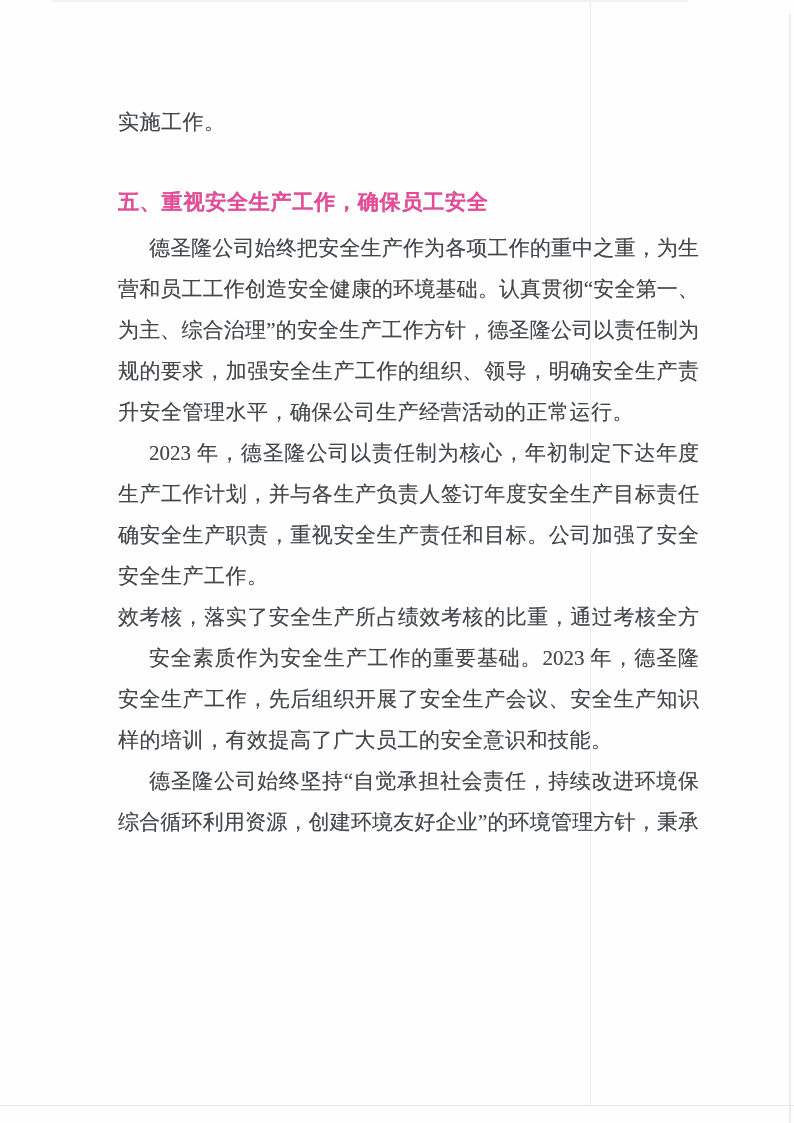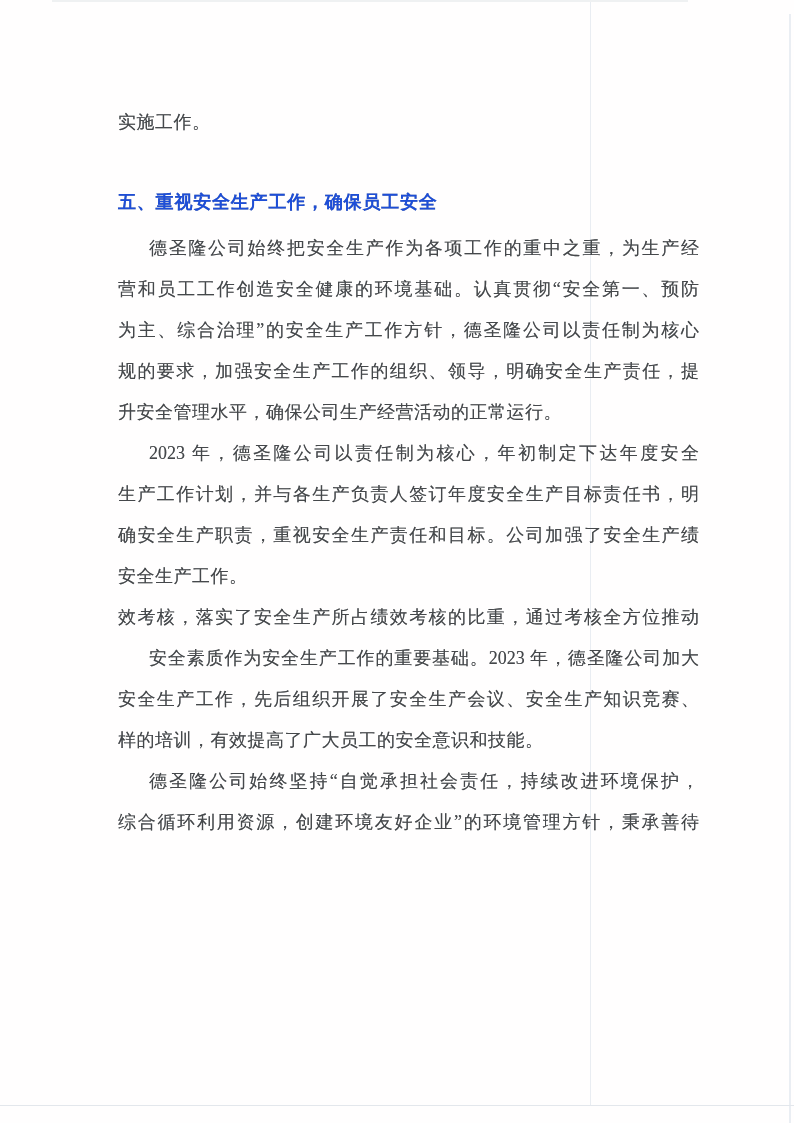--- a/index.html
+++ b/index.html
@@ -25,39 +25,39 @@
 
   .content {
     position: absolute;
     left: 118px;
     top: 102px;
     width: 581px;
     color: #45484b;
     text-shadow: 0 0 0.6px rgba(70, 74, 78, 0.55);
   }
   .line {
-    font-size: 18px;
+    font-size: 21px;
     line-height: 41px;
     height: 41px;
     letter-spacing: 0.5px;
     white-space: nowrap;
     overflow: visible;
   }
   .just {
     white-space: normal;
     letter-spacing: 0;
     text-align: justify;
     text-align-last: justify;
     overflow: hidden;
   }
   .indent-first .line:first-child { text-indent: 31px; }
   .heading {
     margin-top: 39px;
     margin-bottom: 5px;
-    color: #1d4ed8;
+    color: #ec4899;
   }
   .heading .line {
     font-weight: 600;
     letter-spacing: 0.8px;
   }
   .para { margin: 0; }
 </style>
 </head>
 <body>
 

